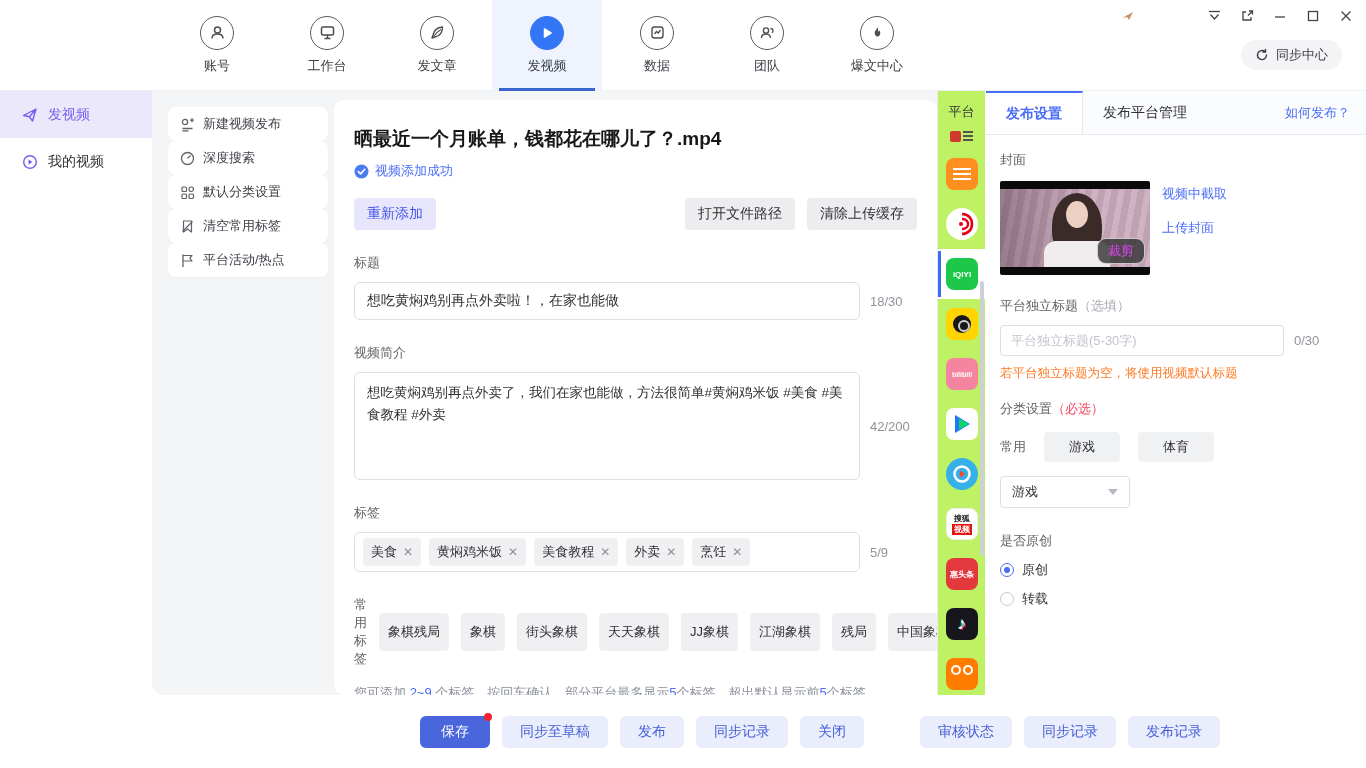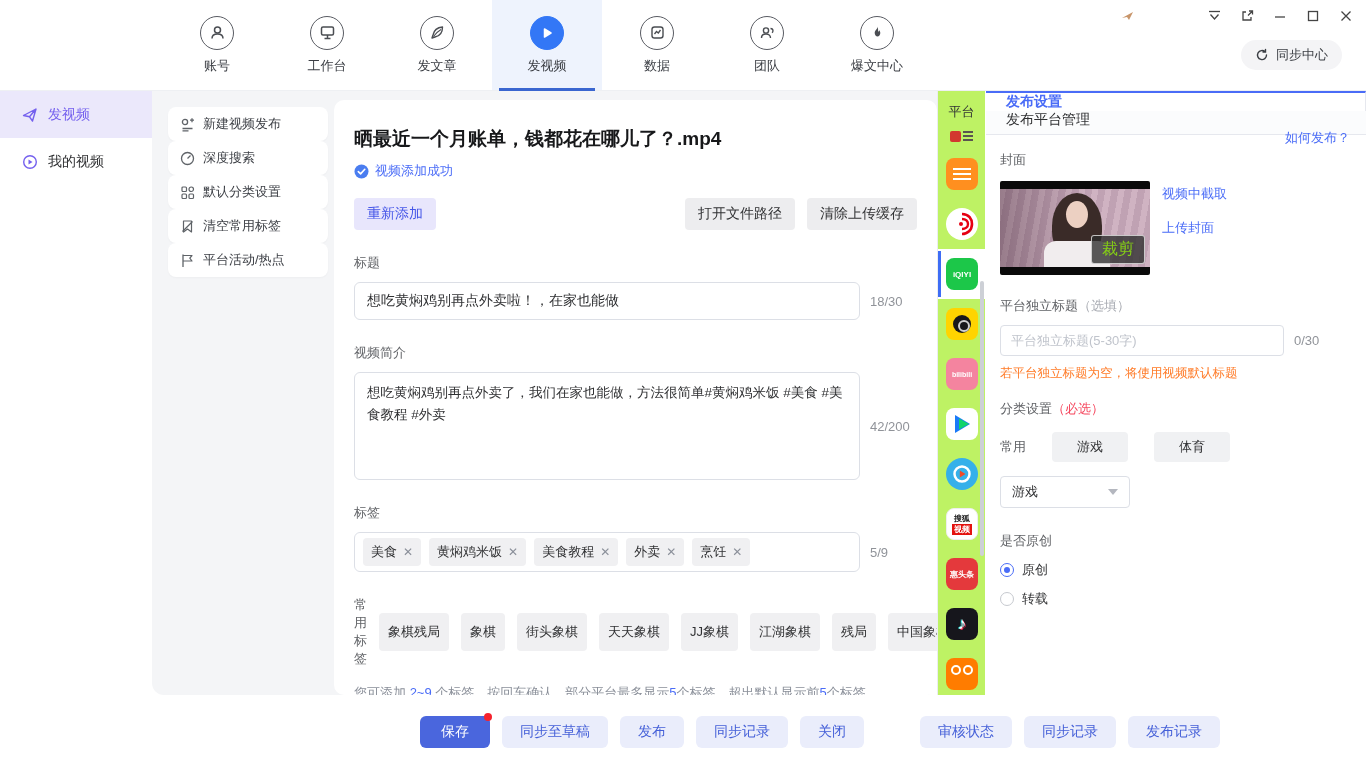--- a/index.html
+++ b/index.html
@@ -103,21 +103,21 @@
   .sohu-t1 { font-size:8px; font-weight:bold; color:#1a1a1a; line-height:10px; }
   .sohu-t2 { font-size:8px; font-weight:bold; color:#fff; background:#e4120e; padding:0 2px; line-height:11px; }
   .dy-note { color:#fff; font-size:17px; font-weight:bold;
              text-shadow:-1px 0 0 #25f4ee, 1px 1px 0 #fe2c55; }
   .glasses { display:flex; gap:2px; margin-top:-8px; }
   .glasses span { width:10px; height:10px; border:2.5px solid #fff; border-radius:50%; }
   .pscroll { position:absolute; right:1px; top:190px; width:4px; height:275px; background:#cdd0d6; border-radius:2px; }
 
   
   .rpanel { position:absolute; left:986px; top:91px; width:380px; height:604px; background:#fff; }
-  .tabs { height:44px; display:flex; align-items:stretch; background:#fbfcfd; border-bottom:1px solid #e6e8ee;flex-direction:column; }
+  .tabs { height:44px; display:flex; align-items:stretch; background:#fbfcfd; border-bottom:1px solid #e6e8ee; }
   .tab { padding:0 20px; display:flex; align-items:center; font-size:14px; color:#303133; cursor:pointer; }
   .tab.active { background:#fff; color:#4a6cf7; font-weight:bold; border-top:2px solid #4a6cf7;
                 border-right:1px solid #e6e8ee; }
   .help-link { margin-left:auto; padding-right:16px; display:flex; align-items:center;
                font-size:13px; color:#4a6cf7; cursor:pointer; }
   .rbody { padding:16px 14px 0 14px; }
   .rlabel { font-size:13px; color:#606266; }
   .muted { color:#a8abb2; }
   .req { color:#f5455c; }
   .cover-row { display:flex; gap:12px; margin-top:12px; }
@@ -125,31 +125,31 @@
            overflow:hidden; cursor:pointer; flex:none; }
   .scene { position:absolute; left:0; right:0; top:8px; bottom:8px;
            background:repeating-linear-gradient(100deg,#c9a9ba 0 6px,#b795a9 6px 13px); }
   .scene::after { content:''; position:absolute; inset:0;
            background:linear-gradient(90deg, rgba(60,40,50,.35), rgba(255,255,255,.12) 60%); }
   .hair { position:absolute; left:52px; top:12px; width:50px; height:66px; background:#3a2b28;
           border-radius:50% 50% 42% 42%; }
   .face { position:absolute; left:66px; top:20px; width:22px; height:27px; background:#ecd0c2; border-radius:50%; }
   .torso { position:absolute; left:44px; bottom:8px; width:66px; height:26px; background:#f1edee;
            border-radius:12px 12px 0 0; }
-  .crop-btn { position:absolute; right:5px; bottom:11px; background:rgba(45,45,45,.78); color:#84cc16;
-              font-size:16px; padding:3px 10px; border-radius:3px; border:1px solid rgba(255,255,255,.7); cursor:pointer; }
+  .crop-btn { position:absolute; right:5px; bottom:11px; background:rgba(45,45,45,.78); color:#d946ef;
+              font-size:13px; padding:3px 10px; border-radius:9px; border:1px solid rgba(255,255,255,.7); cursor:pointer; }
   .cover-links { display:flex; flex-direction:column; gap:16px; padding-top:4px; }
   .blink { font-size:13px; color:#4a6cf7; cursor:pointer; }
   .rrow { display:flex; align-items:center; margin-top:10px; }
   .rinput { width:284px; height:31px; border:1px solid #dcdfe6; border-radius:4px; padding:0 10px;
             font-size:13px; color:#303133; outline:none;
             font-family:"Liberation Sans","DejaVu Sans",sans-serif; }
   .rinput::placeholder { color:#c0c4cc; }
   .note-orange { margin-top:9px; font-size:12.5px; color:#ff7b28; }
-  .cat-row { display:flex; align-items:center; gap:26px; margin-top:14px;text-align:center; }
+  .cat-row { display:flex; align-items:center; gap:18px; margin-top:14px;text-align:center; }
   .cat-btn { background:#f0f1f3; border-radius:4px; padding:6px 25px; font-size:13px; color:#303133; cursor:pointer; }
   .select { margin-top:14px; width:130px; height:32px; border:1px solid #dcdfe6; border-radius:4px;
             display:flex; align-items:center; justify-content:space-between; padding:0 11px;
             font-size:13px; color:#303133; cursor:pointer; }
   .caret { width:0; height:0; border-left:5px solid transparent; border-right:5px solid transparent;
            border-top:6px solid #b4b7bf; }
   .radio { display:flex; align-items:center; gap:8px; font-size:13px; color:#303133; margin-top:11px; cursor:pointer; }
   .rdot { width:14px; height:14px; border-radius:50%; border:1.5px solid #c6c9cf; position:relative; flex:none; }
   .radio.checked .rdot { border-color:#4a6cf7; }
   .radio.checked .rdot::after { content:''; position:absolute; left:3px; top:3px; width:6px; height:6px;

